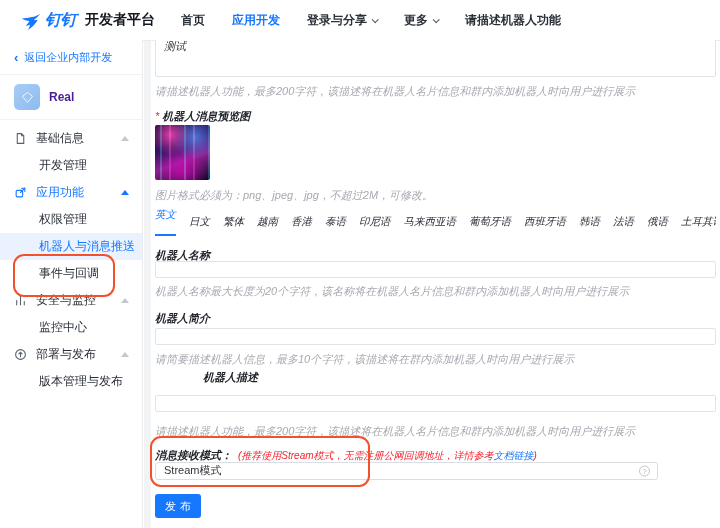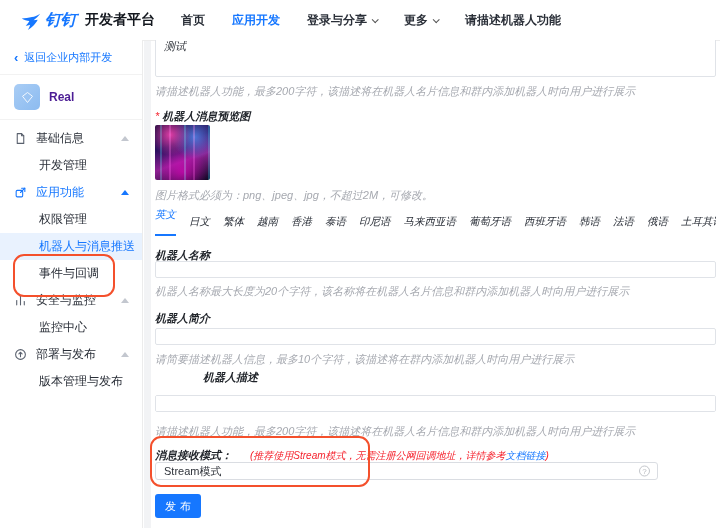--- a/index.html
+++ b/index.html
@@ -64,24 +64,24 @@
        radial-gradient(circle at 50% 85%, rgba(255,0,210,.55) 0%, transparent 45%),
        linear-gradient(160deg,#170a38 0%,#2c1060 35%,#8f2093 62%,#0e0722 100%); }
   .preview-img::after { content:""; position:absolute; inset:0;
      background:repeating-linear-gradient(90deg, transparent 0 5px, rgba(0,230,255,.28) 5px 7px,
        transparent 7px 14px, rgba(255,90,210,.3) 14px 16px, transparent 16px 24px);
      mix-blend-mode:screen; }
   .tabs { display:flex; align-items:flex-end; gap:13px; height:24px; }
   .tab { font-size:10.5px; color:#2a2f38; padding-bottom:7px; cursor:pointer; white-space:nowrap; }
   .tab.active { color:#1677ff; border-bottom:2px solid #1677ff; padding-bottom:12px; }
   .mode-row { display:flex; align-items:baseline; }
-  .mode-note { font-size:10px; color:#f5222d; margin-left:18px; }
+  .mode-note { font-size:10px; color:#f5222d; margin-left:6px; }
   .mode-note a { color:#1677ff; text-decoration:none; cursor:pointer; }
   .select { position:relative; width:503px; height:18px; border:1px solid #dadde2; border-radius:3px;
-            display:flex; align-items:center; padding-left:8px; font-size:11px; color:#30343b; cursor:pointer; }
+            display:flex; padding-left:8px; font-size:11px; color:#30343b; cursor:pointer; }
   .help-icon { position:absolute; right:7px; top:50%; transform:translateY(-50%); width:11px; height:11px;
                border:1px solid #c3c6cb; border-radius:50%; color:#b6b9be; font-size:8px; line-height:10px;
                text-align:center; cursor:pointer; }
   .publish-btn { position:absolute; width:46px; height:24px; background:#1677ff; border:none; border-radius:3px;
                  color:#fff; font-size:11px; letter-spacing:4px; padding-left:4px; cursor:pointer;
                  display:flex; align-items:center; justify-content:center; font-family:inherit; }
 
   
   .annotation { position:absolute; border:2px solid #f4502c; border-radius:11px; z-index:9; pointer-events:none; }
   .ann-sidebar { left:13px; top:254px; width:102px; height:43px; }

